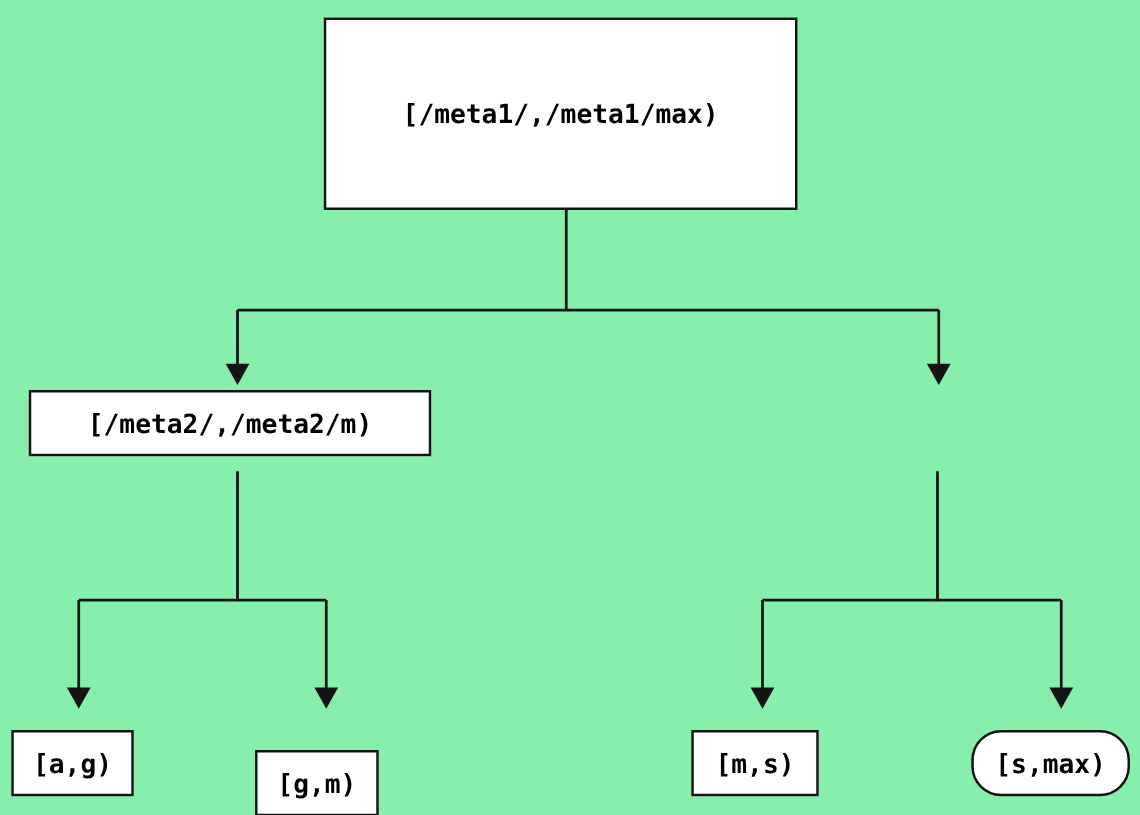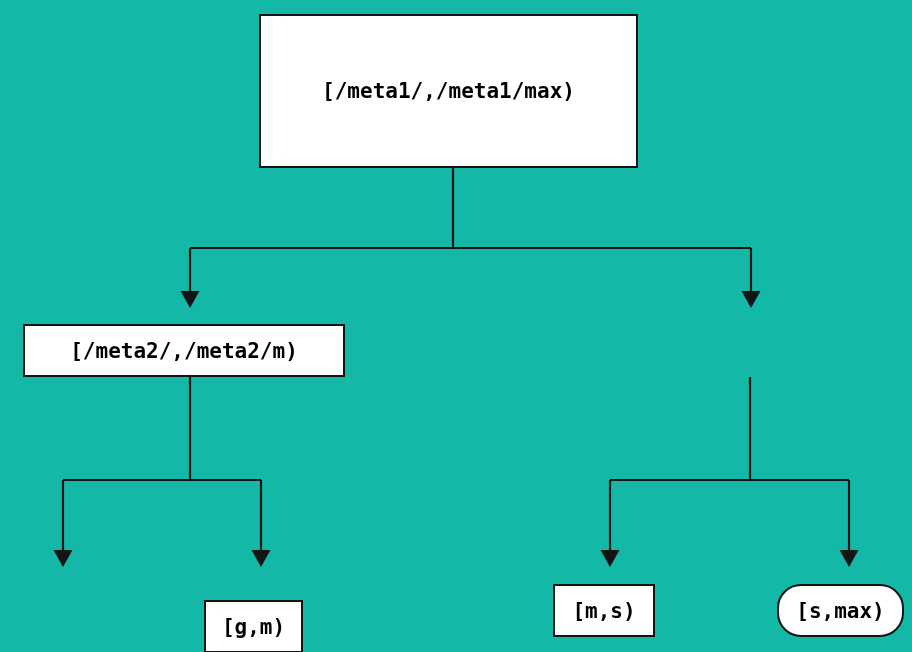--- a/index.html
+++ b/index.html
@@ -4,21 +4,21 @@
 <style>
   html, body {
     margin: 0;
     padding: 0;
     background: #ffffff;
   }
   .canvas {
     position: relative;
     width: 912px;
     height: 652px;
-    background: #14b8a6;
+    background: #86efac;
     overflow: hidden;
     font-family: "DejaVu Sans Mono", "Liberation Mono", monospace;
   }
   .connectors {
     position: absolute;
     left: 0;
     top: 0;
     width: 912px;
     height: 652px;
   }
@@ -72,25 +72,28 @@
     <path d="M610 480 V551"></path>
     <path d="M849 480 V551"></path>
     <polygon points="600.5,550 619.5,550 610,567"></polygon>
     <polygon points="839.5,550 858.5,550 849,567"></polygon>
   </svg>
 
   <div class="node" style="left:259px; top:14px; width:379px; height:154px;">
     <span>[/meta1/,/meta1/max)</span>
   </div>
 
-  <div class="node" style="left:23px; top:324px; width:322px; height:53px;">
+  <div class="node" style="left:23px; top:312px; width:322px; height:53px;">
     <span>[/meta2/,/meta2/m)</span>
   </div>
 
 
+  <div class="node" style="left:9px; top:584px; width:98px; height:53px;">
+    <span>[a,g)</span>
+  </div>
 
   <div class="node" style="left:204px; top:600px; width:99px; height:53px;">
     <span>[g,m)</span>
   </div>
 
   <div class="node" style="left:553px; top:584px; width:102px; height:53px;">
     <span>[m,s)</span>
   </div>
 
   <div class="node" style="left:777px; top:584px; width:127px; height:53px;border-radius:24px;">

